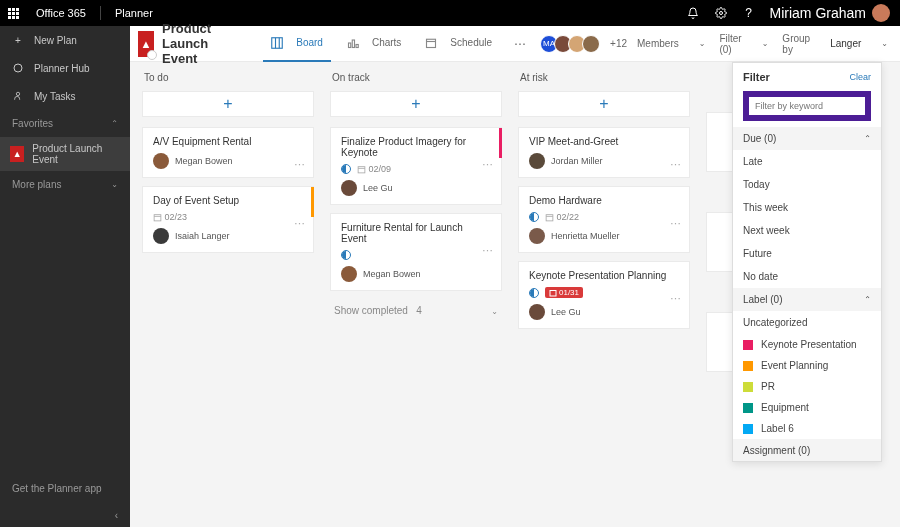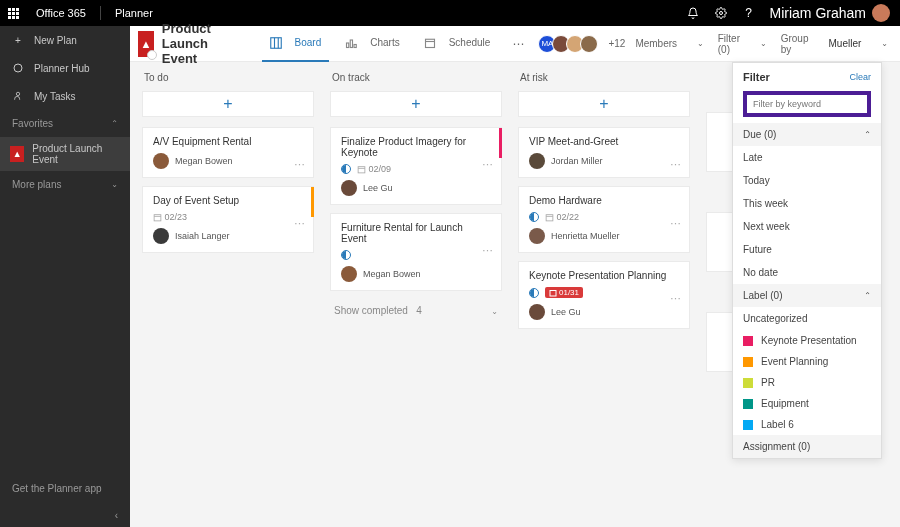--- a/index.html
+++ b/index.html
@@ -59,21 +59,21 @@
 .assignee-name{font-size:9px;color:#555}
 .card-more{position:absolute;right:8px;top:30px;color:#aaa;cursor:pointer;font-size:11px}
 .card-stripe{position:absolute;right:-1px;top:0;width:3px;height:30px}
 .date-badge{background:#d93a3a;color:#fff;padding:1px 4px;border-radius:2px;font-size:8px;display:inline-flex;align-items:center;gap:2px}
 .show-completed{display:flex;align-items:flex-end;justify-content:space-between;color:#888;font-size:10px;padding:6px 4px;cursor:pointer}
 
 .filter-panel{position:absolute;right:18px;top:36px;width:150px;background:#fff;border:1px solid #ddd;box-shadow:0 2px 8px rgba(0,0,0,0.1);font-size:10px;max-height:400px;overflow:hidden}
 .filter-header{display:flex;justify-content:space-between;padding:8px 10px;align-items:center}
 .filter-title{font-weight:600;color:#333;font-size:11px}
 .filter-clear{color:#2a7ab9;cursor:pointer;font-size:9px}
-.filter-input{margin:0 10px 6px;padding:4px 6px;border:4px solid #4c1d95;font-size:9px;width:calc(100% - 20px);color:#999}
+.filter-input{margin:0 10px 6px;padding:4px 6px;border:6px solid #4c1d95;font-size:9px;width:calc(100% - 20px);color:#999}
 .filter-section{background:#f4f4f4;padding:6px 10px;display:flex;justify-content:space-between;align-items:center;cursor:pointer;color:#444}
 .filter-option{padding:6px 10px;cursor:pointer;color:#444}
 .filter-label-option{padding:5px 10px;display:flex;align-items:center;gap:8px;cursor:pointer;color:#444}
 .label-swatch{width:10px;height:10px}
 .filter-scroll{overflow-y:auto;max-height:340px}
 .filter-scroll::-webkit-scrollbar{width:5px}
 .filter-scroll::-webkit-scrollbar-thumb{background:#ccc}
 
 .stripe-pink{background:#e91e63}
 .stripe-orange{background:#ff9800}
@@ -204,21 +204,21 @@
         <div class="header-link">
           <span>Members</span>
             <span class="chev">⌄</span>
         </div>
         <div class="header-link">
           <span>Filter (0)</span>
             <span class="chev">⌄</span>
         </div>
         <div class="header-link">
           <span>Group by</span>
-          <span style="color:#333">Mueller</span>
+          <span style="color:#333">Langer</span>
           <span class="chev">⌄</span>
         </div>
       </div>
     </div>
 
     <div class="board" id="board">
         <div class="bucket">
           <div class="bucket-title">To do</div>
           <div class="add-card">+</div>
           <div class="card">

